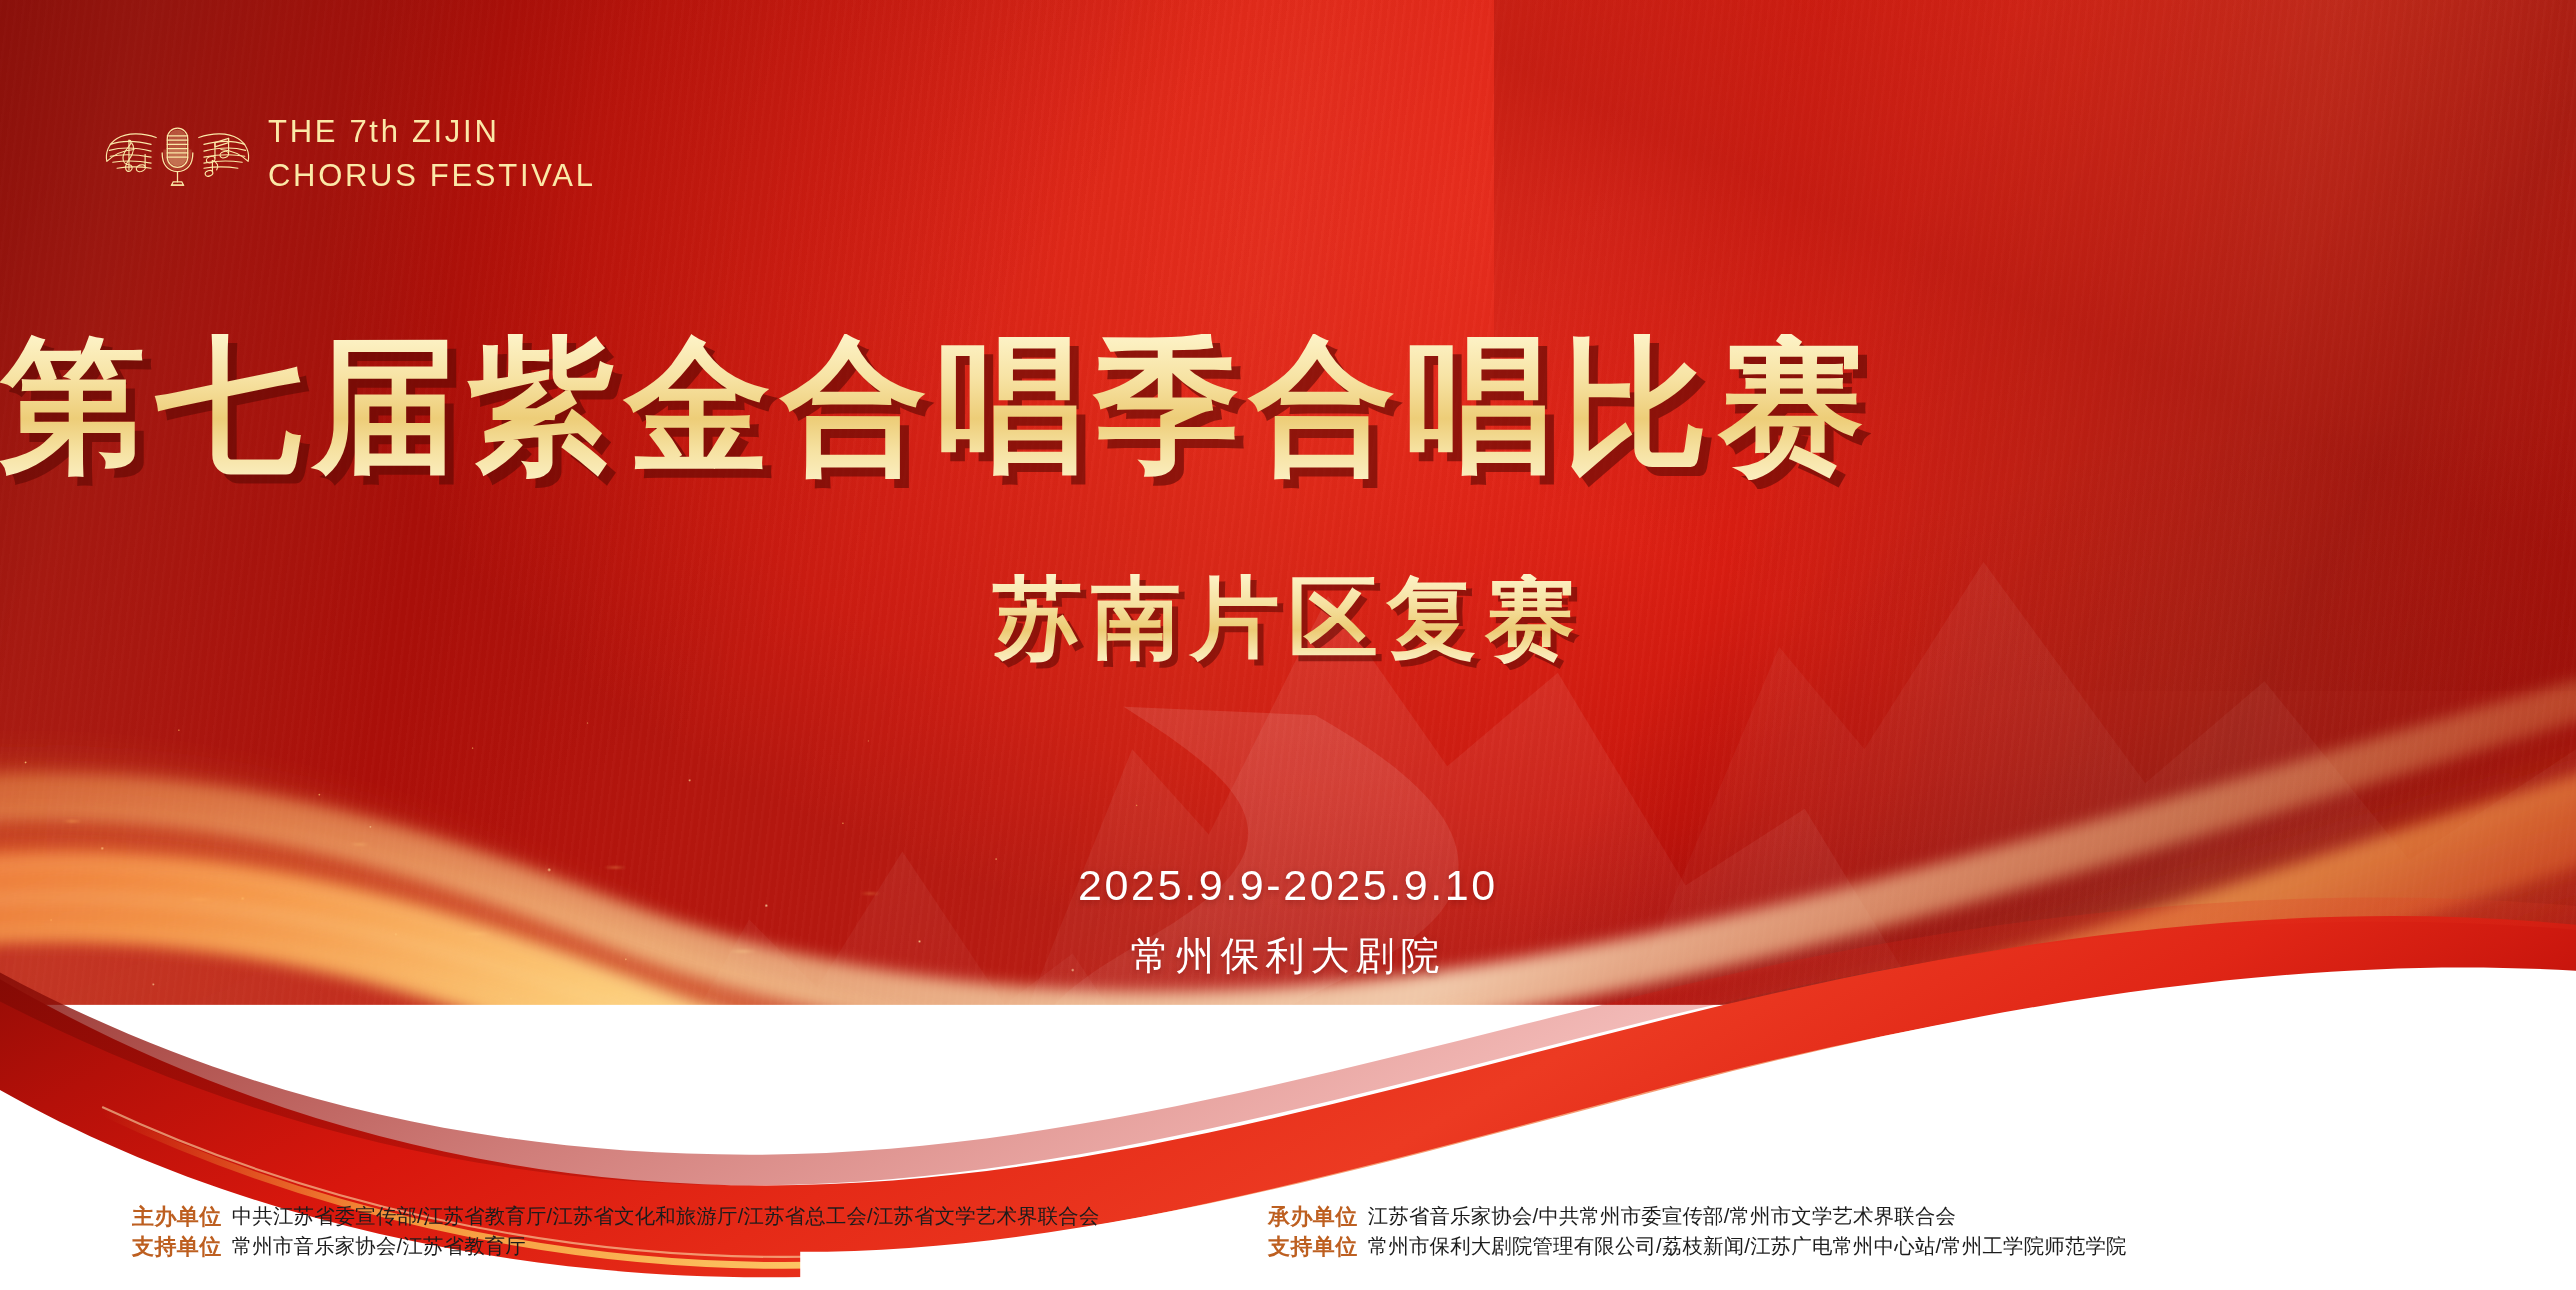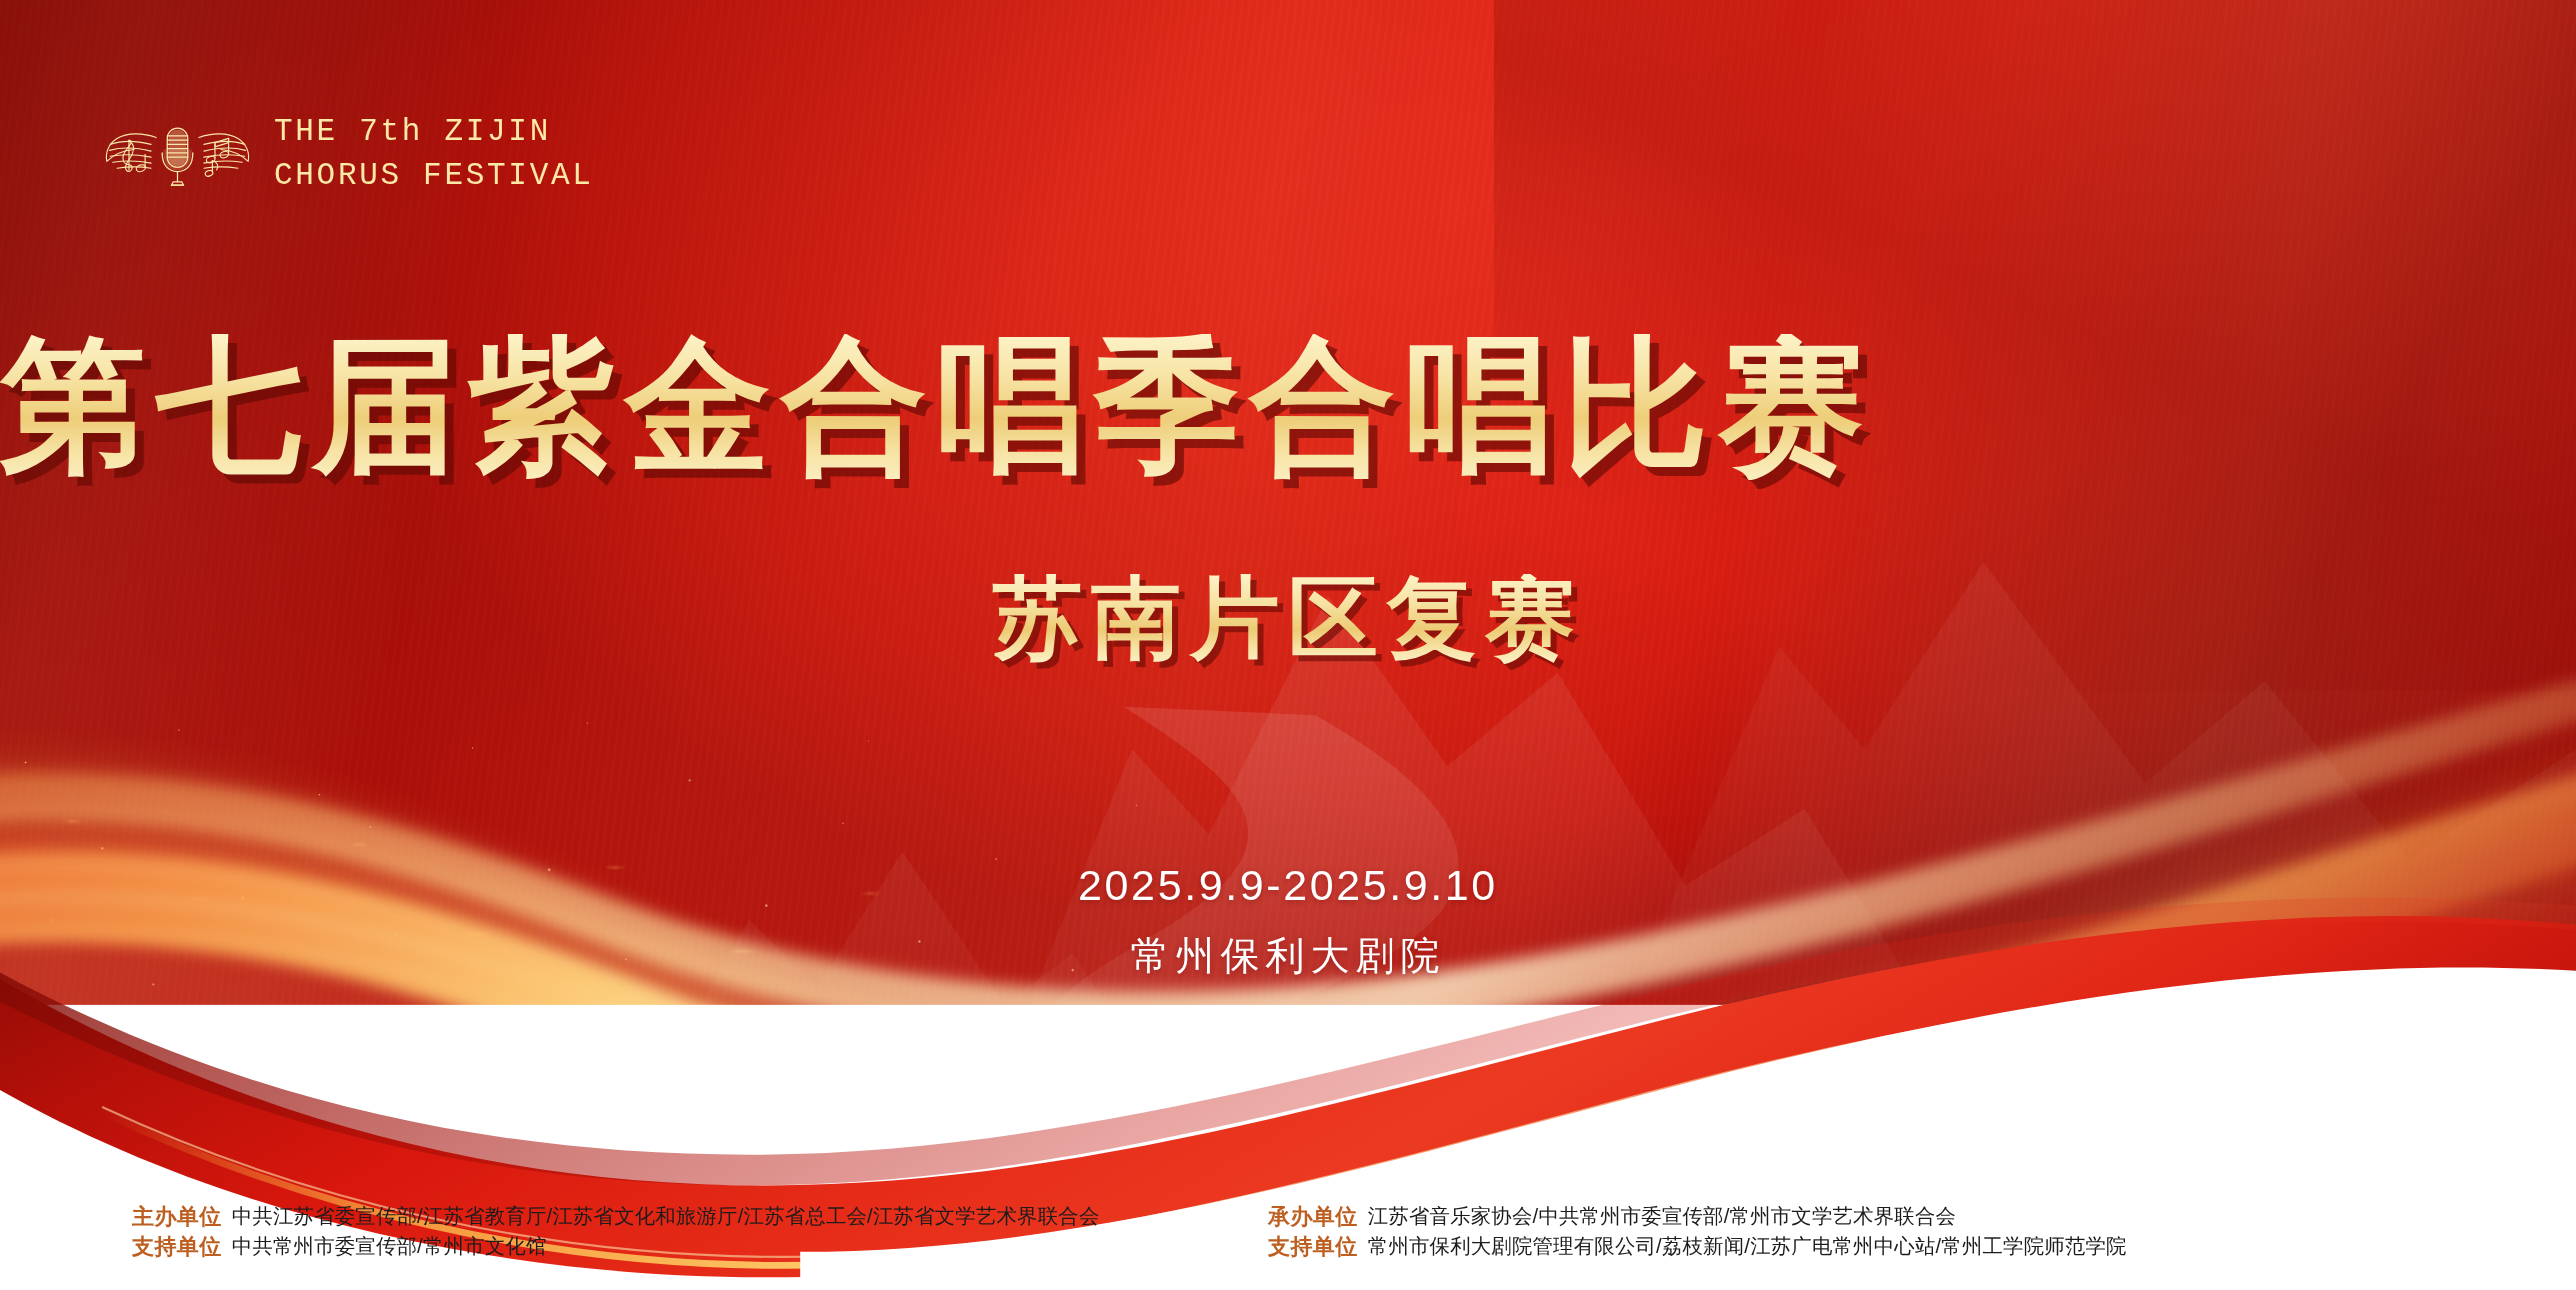--- a/index.html
+++ b/index.html
@@ -132,21 +132,21 @@
   .ribbon{position:absolute;left:0;top:0;width:100%;height:100%;}
   .ribbon svg{position:absolute;left:0;top:0;width:100%;height:100%;}
 
   
   .swoosh{position:absolute;left:0;top:0;width:2576px;height:1291px;pointer-events:none;}
   .swoosh svg{position:absolute;left:0;top:0;width:100%;height:100%;}
 
   
   .logo{
     position:absolute;left:100px;top:66px;
-    display:flex;align-items:center;gap:19px;font-family:Liberation Mono, monospace;
+    display:flex;align-items:center;gap:13px;
   }
   .logo-mark{width:155px;height:85px;flex:0 0 auto;}
   .logo-text{
     color:#fbe9a8;
     font-size:31px;
     letter-spacing:2.7px;
     line-height:1.42;
     font-weight:400;
     white-space:pre-line;
   }
@@ -477,21 +477,21 @@
   </div>
 
   <div class="footer">
     <div class="fcol left">
       <div class="frow">
         <span class="flabel">主办单位</span>
         <span class="fval">中共江苏省委宣传部/江苏省教育厅/江苏省文化和旅游厅/江苏省总工会/江苏省文学艺术界联合会</span>
       </div>
       <div class="frow">
         <span class="flabel">支持单位</span>
-        <span class="fval">中共常州市委宣传部/常州市文化馆</span>
+        <span class="fval">常州市音乐家协会/江苏省教育厅</span>
       </div>
     </div>
 
     <div class="fcol right">
       <div class="frow">
         <span class="flabel">承办单位</span>
         <span class="fval">江苏省音乐家协会/中共常州市委宣传部/常州市文学艺术界联合会</span>
       </div>
       <div class="frow">
         <span class="flabel">支持单位</span>

